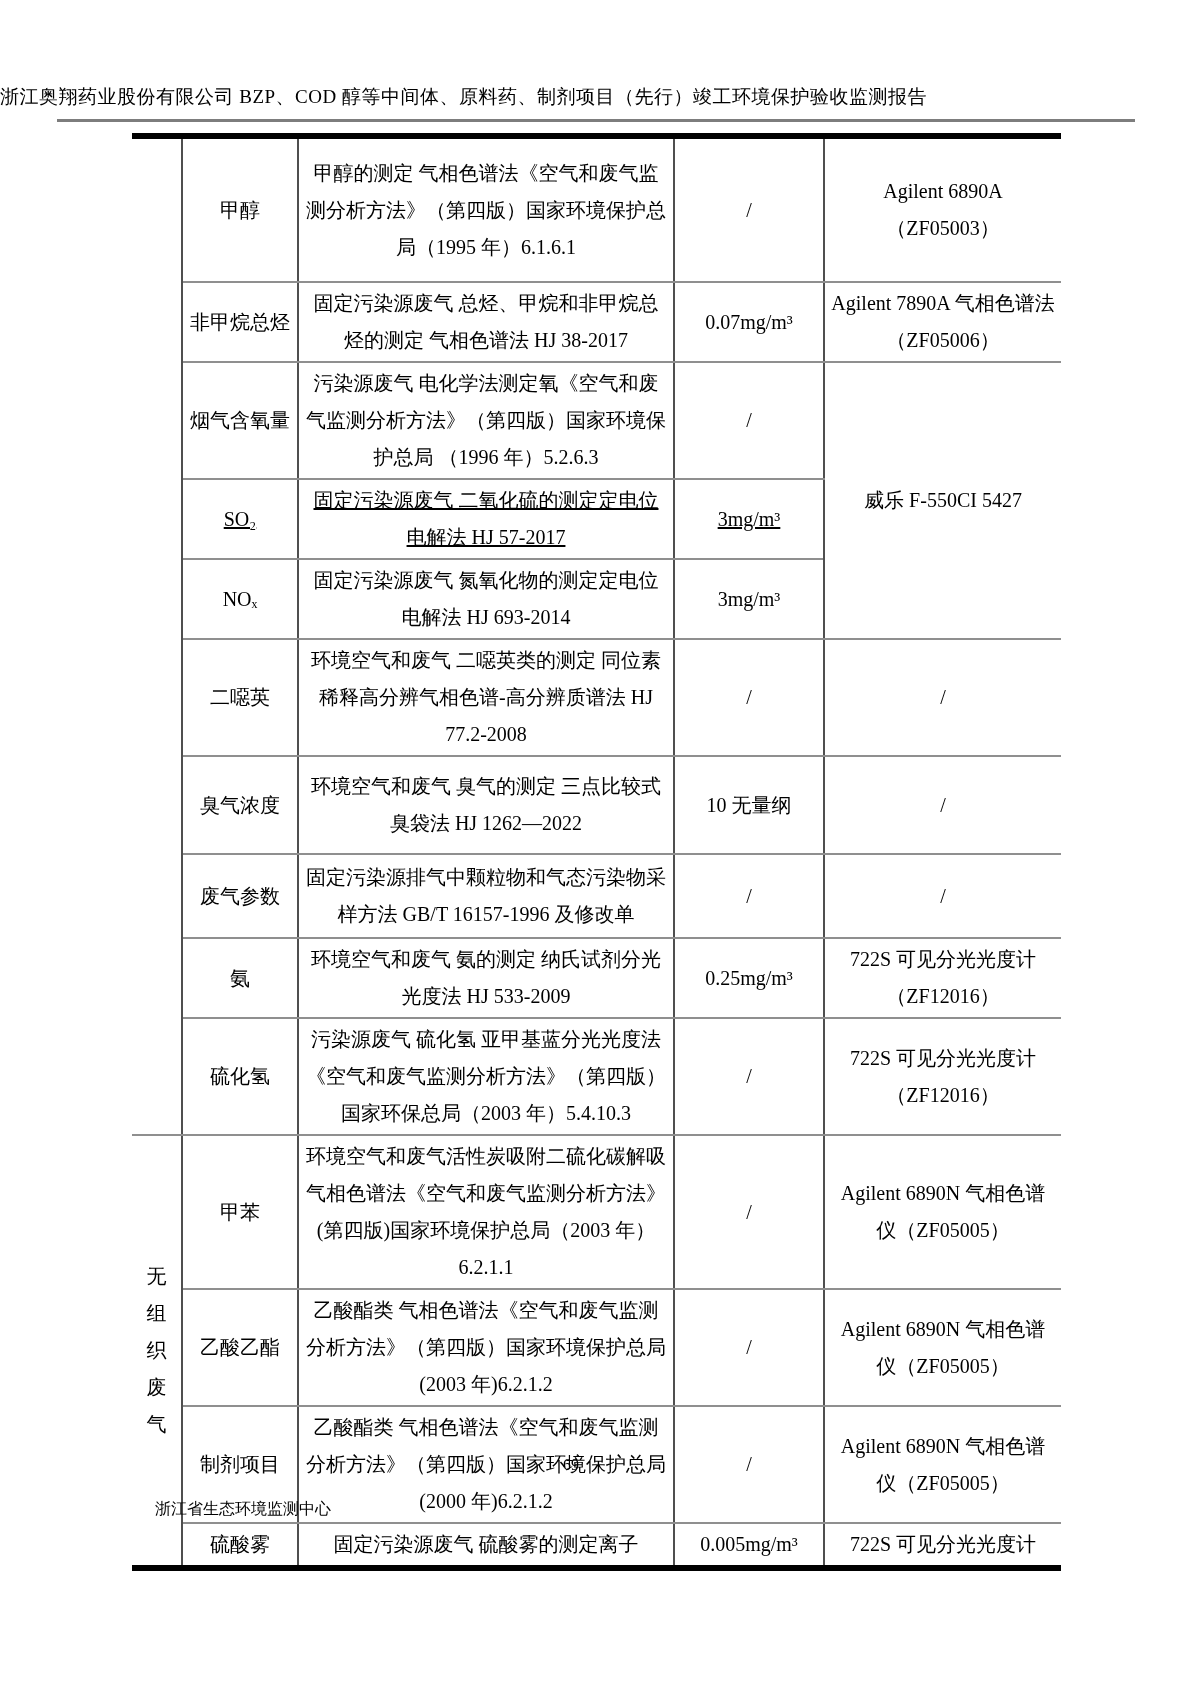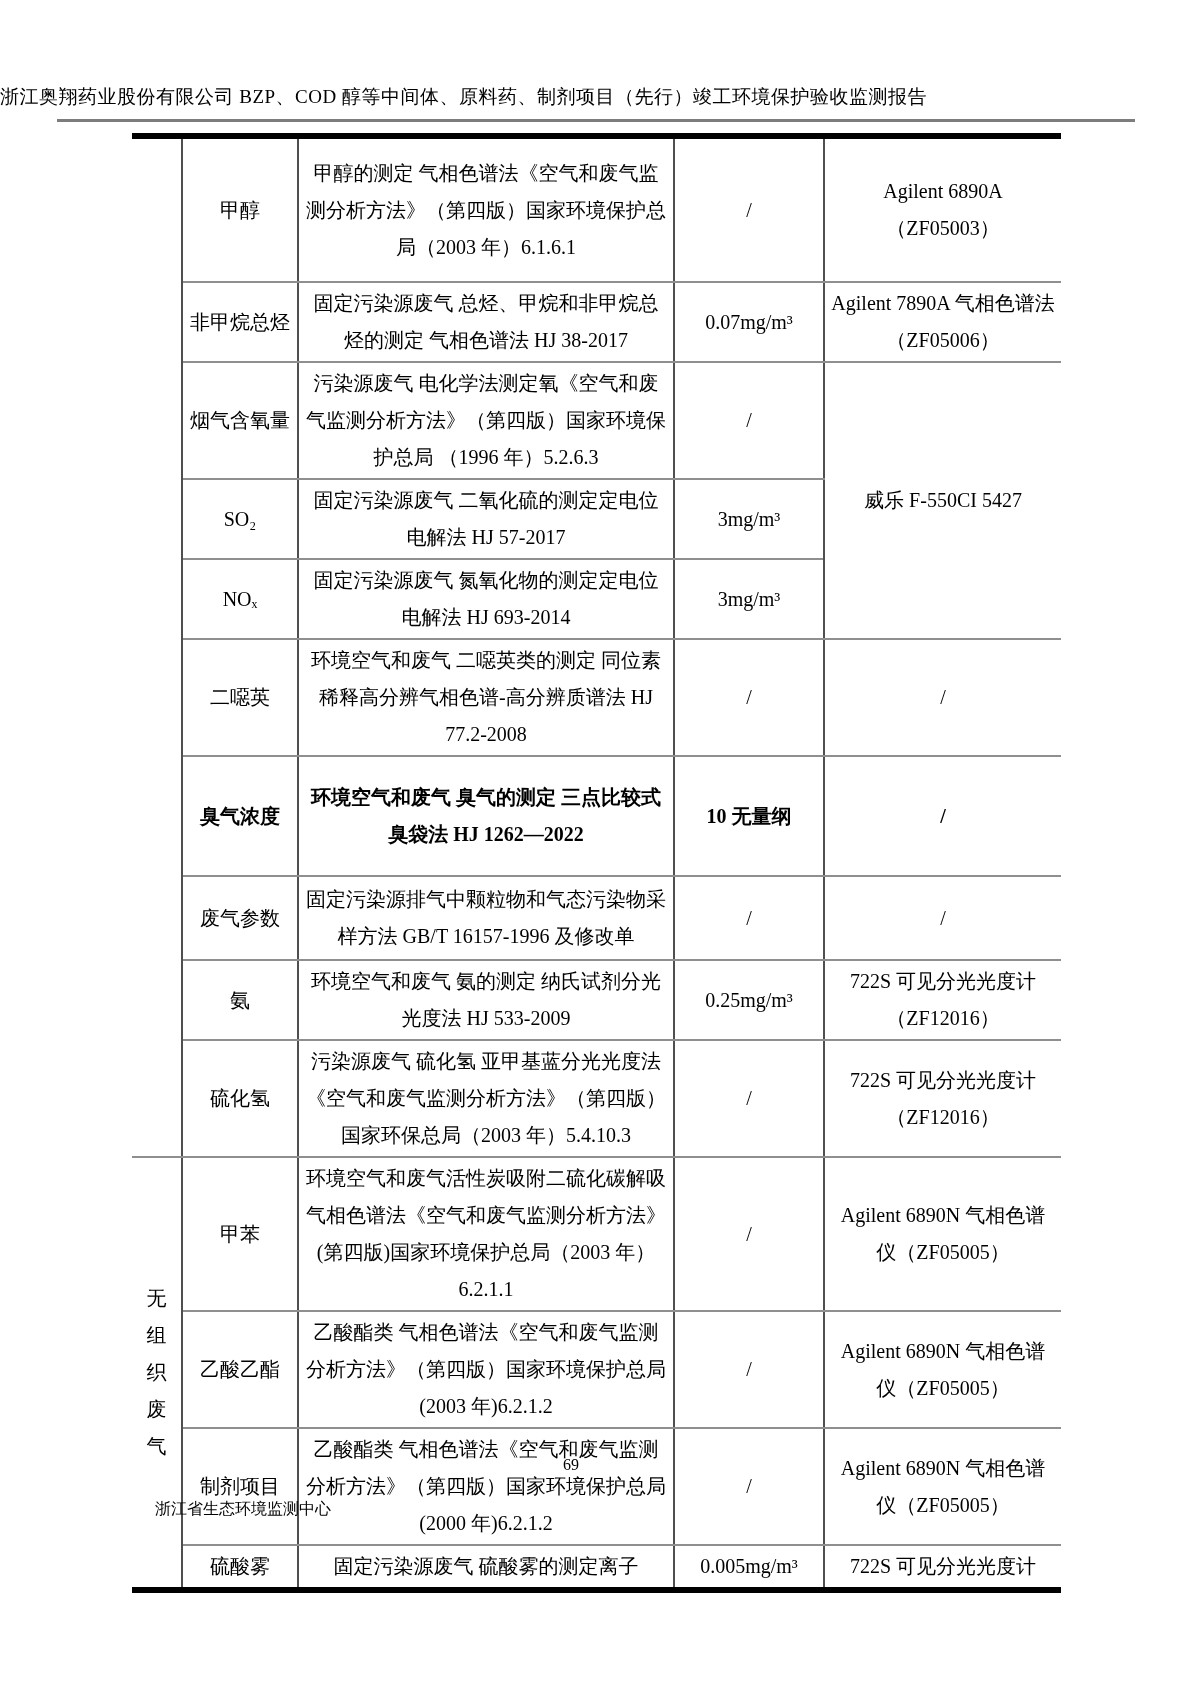--- a/index.html
+++ b/index.html
@@ -80,59 +80,59 @@
           <col class="col-pollutant">
           <col class="col-method">
           <col class="col-limit">
           <col class="col-instrument">
       </colgroup>
 
       <tbody>
           <tr style="height:146px;">
         <td class="group-cell" rowspan="10"></td>
         <td>甲醇</td>
-        <td class="method-cell">甲醇的测定 气相色谱法《空气和废气监测分析方法》（第四版）国家环境保护总局（2003 年）6.1.6.1</td>
+        <td class="method-cell">甲醇的测定 气相色谱法《空气和废气监测分析方法》（第四版）国家环境保护总局（1995 年）6.1.6.1</td>
         <td>/</td>
         <td>Agilent 6890A（ZF05003）</td>
       </tr>
 
       <tr style="height:72px;">
         <td>非甲烷总烃</td>
         <td class="method-cell">固定污染源废气 总烃、甲烷和非甲烷总烃的测定 气相色谱法 HJ 38-2017</td>
         <td>0.07mg/m³</td>
         <td>Agilent 7890A 气相色谱法（ZF05006）</td>
       </tr>
 
       <tr style="height:107px;">
         <td>烟气含氧量</td>
         <td class="method-cell">污染源废气 电化学法测定氧《空气和废气监测分析方法》（第四版）国家环境保护总局 （1996 年）5.2.6.3</td>
         <td>/</td>
         <td rowspan="3">威乐 F-550CI 5427</td>
       </tr>
 
-      <tr style="height:73px;">
+      <tr style="height:73px;text-decoration:underline;">
         <td>SO₂</td>
         <td class="method-cell">固定污染源废气 二氧化硫的测定定电位电解法 HJ 57-2017</td>
         <td>3mg/m³</td>
       </tr>
 
       <tr style="height:69px;">
         <td>NOₓ</td>
         <td class="method-cell">固定污染源废气 氮氧化物的测定定电位电解法 HJ 693-2014</td>
         <td>3mg/m³</td>
       </tr>
 
       <tr style="height:106px;">
         <td>二噁英</td>
         <td class="method-cell">环境空气和废气 二噁英类的测定 同位素稀释高分辨气相色谱-高分辨质谱法 HJ 77.2-2008</td>
         <td>/</td>
         <td>/</td>
       </tr>
 
-      <tr style="height:120px;font-weight:bold;">
+      <tr style="height:98px;">
         <td>臭气浓度</td>
         <td class="method-cell">环境空气和废气 臭气的测定 三点比较式臭袋法 HJ 1262—2022</td>
         <td>10 无量纲</td>
         <td>/</td>
       </tr>
 
       <tr style="height:84px;">
         <td>废气参数</td>
         <td class="method-cell">固定污染源排气中颗粒物和气态污染物采样方法 GB/T 16157-1996 及修改单</td>
         <td>/</td>

